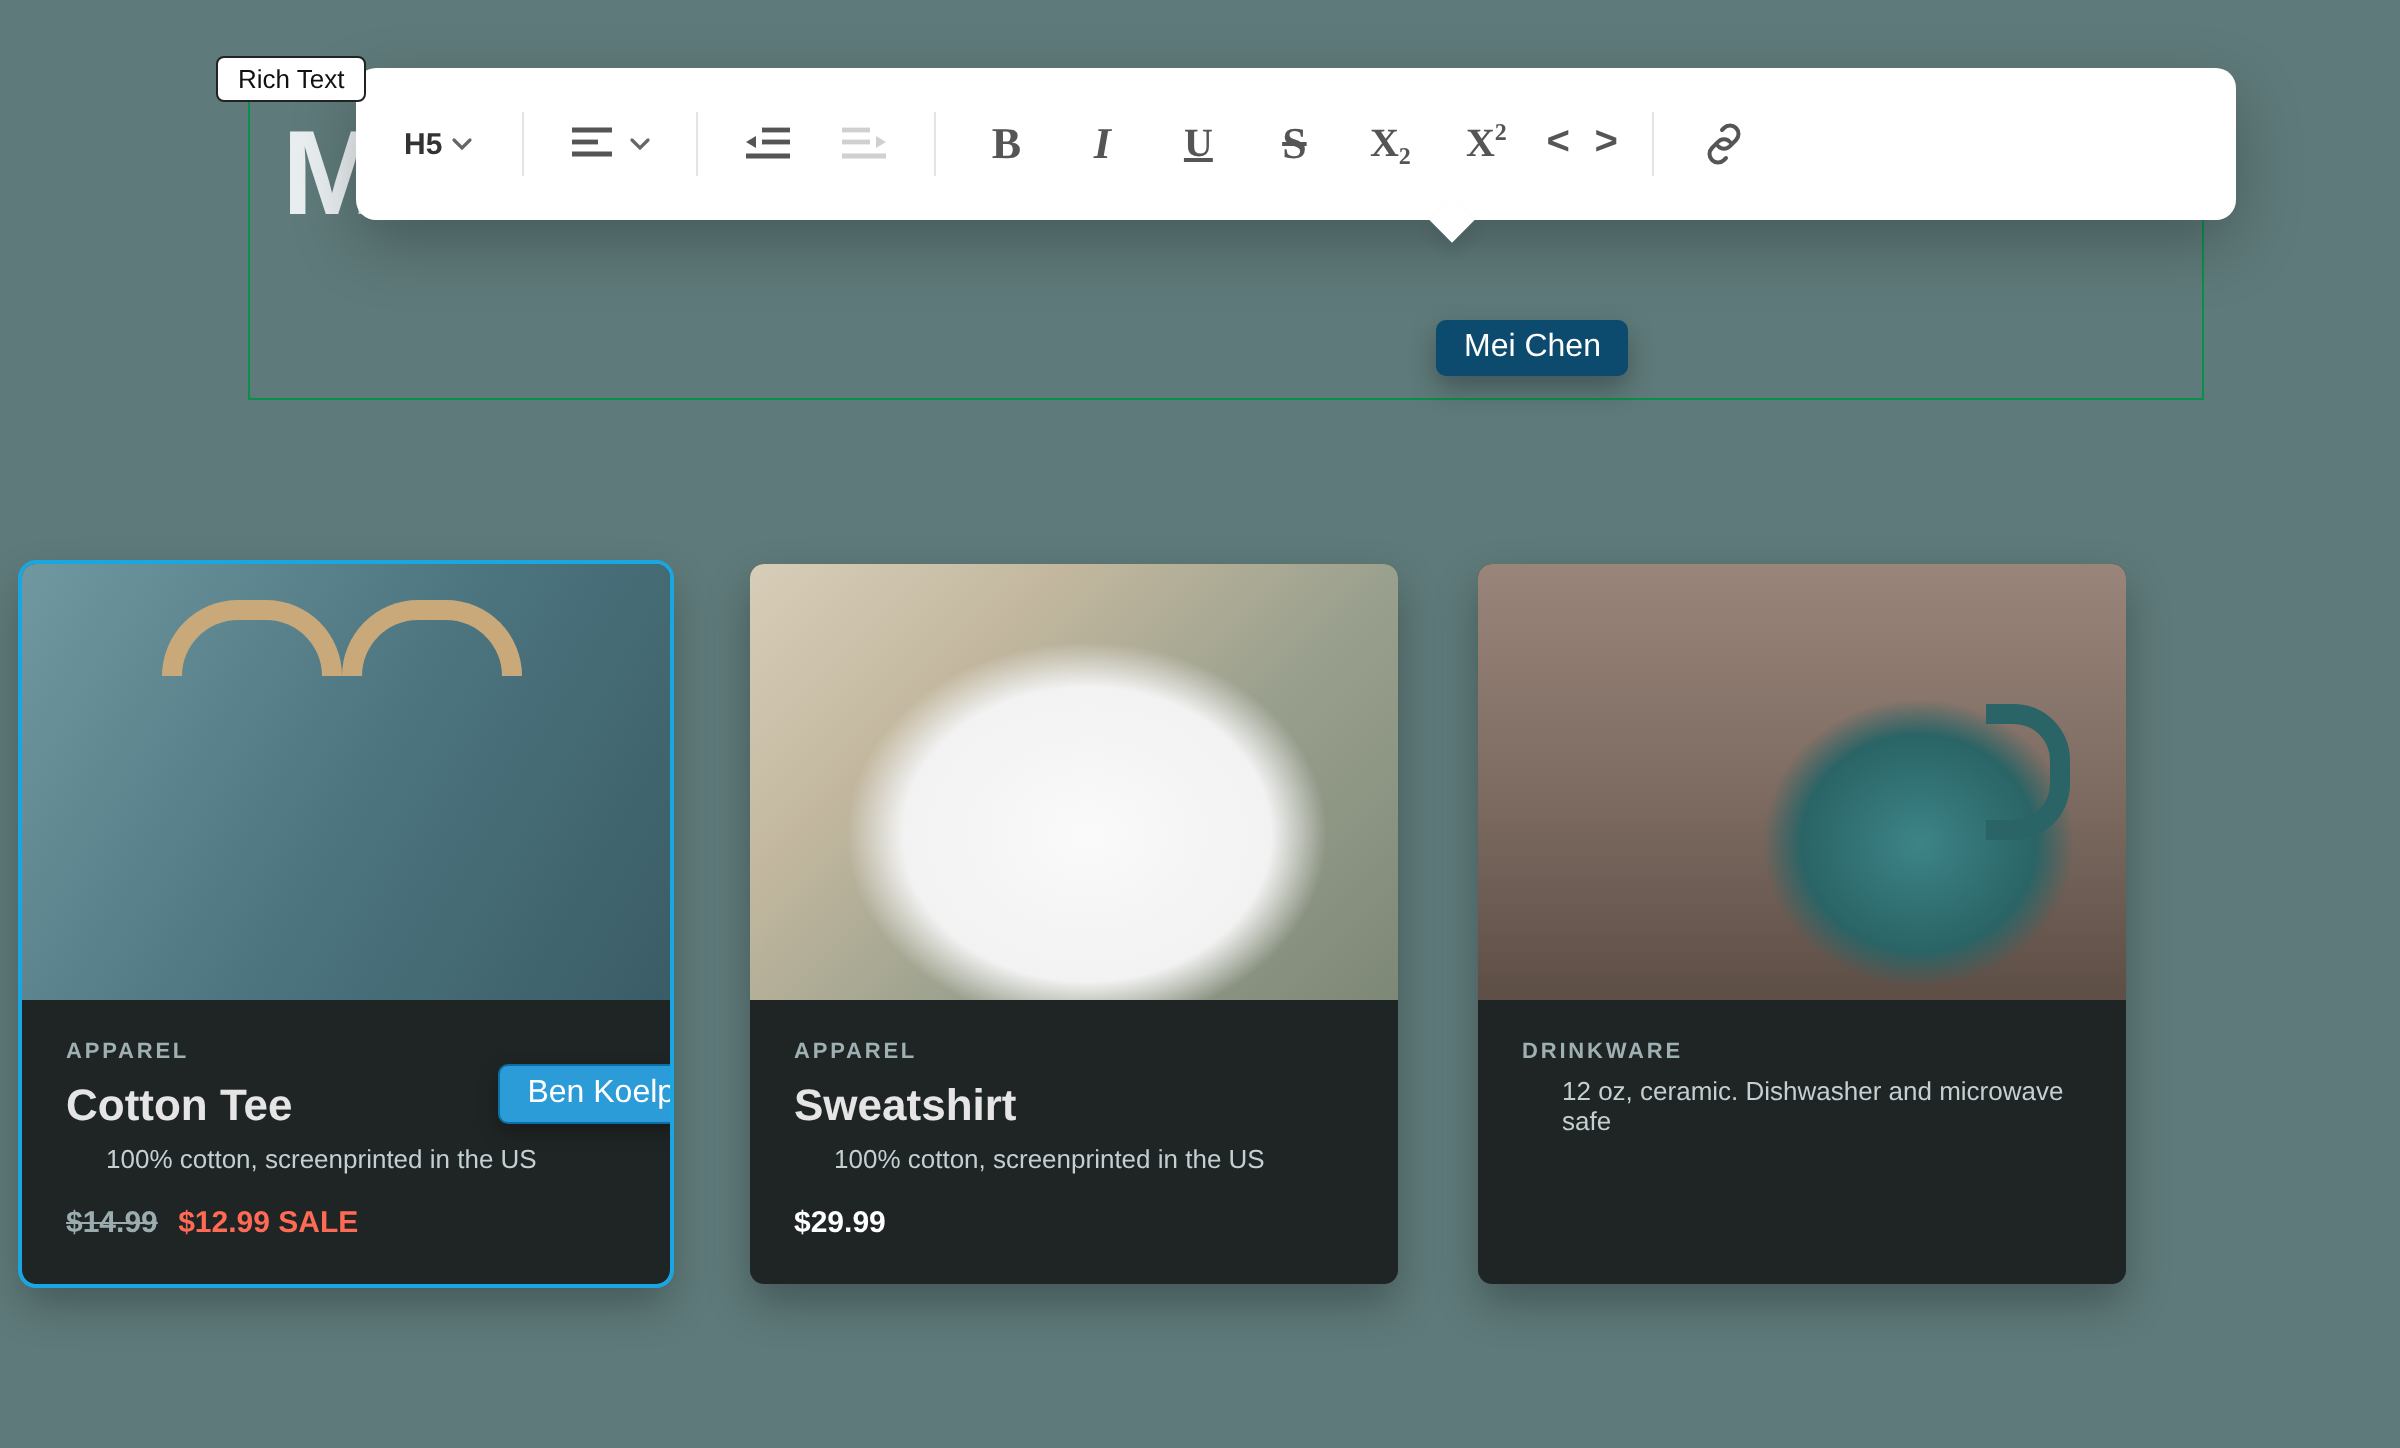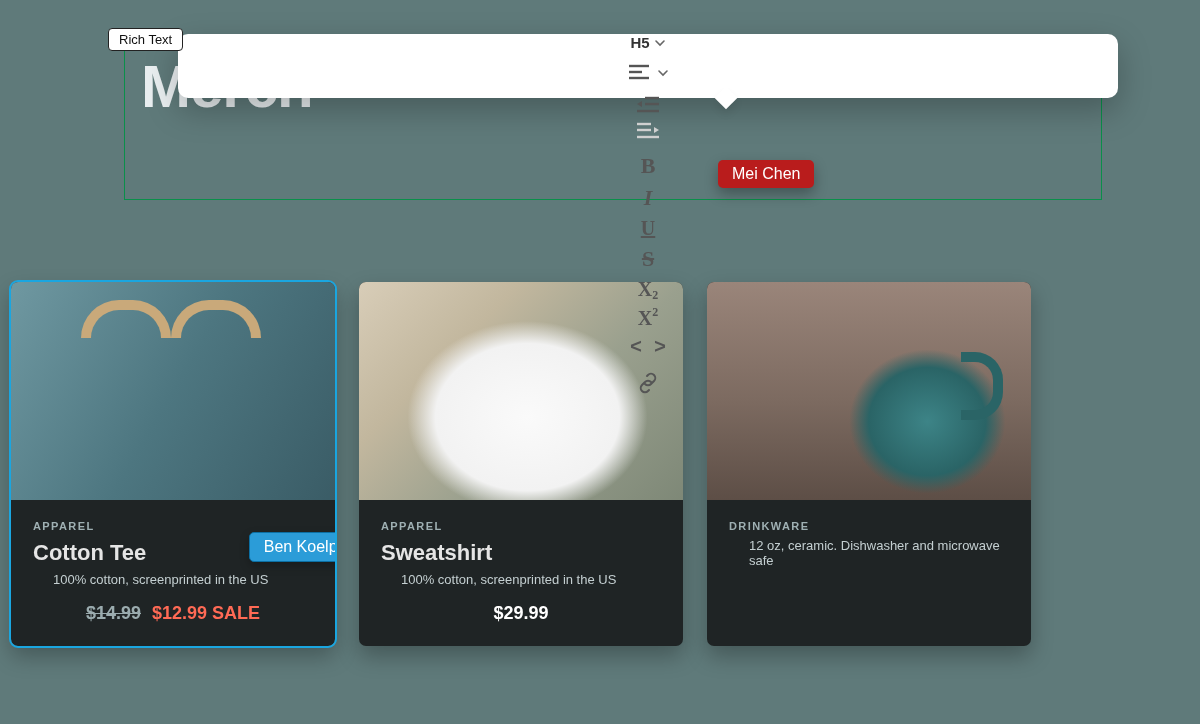--- a/index.html
+++ b/index.html
@@ -27,30 +27,29 @@
     color: #111;
     z-index: 30;
   }
 
   
   .toolbar {
     position: absolute;
     top: 34px;
     left: 178px;
     width: 940px;
-    height: 64px;
+    height: 76px;
     background: #fff;
     border-radius: 10px;
     box-shadow: 0 12px 32px rgba(0,0,0,.25);
     display: flex;
     align-items: center;
     padding: 0 14px;
     gap: 6px;
     z-index: 25;
-    flex-direction: column;
   }
   .toolbar .sep {
     width: 1px;
     height: 32px;
     background: #e4e4e4;
     margin: 0 8px;
   }
   .tbtn {
     display: flex;
     align-items: center;
@@ -111,37 +110,37 @@
     background: #0aa04f;
     color: #fff;
     padding: 0 2px;
   }
 
   
   .collab-mei {
     position: absolute;
     top: 160px;
     left: 718px;
-    background: #b91c1c;
+    background: #0c4a6e;
     color: #fff;
     font-size: 16px;
     font-weight: 500;
     padding: 5px 14px;
     border-radius: 5px;
     box-shadow: 0 6px 14px rgba(0,0,0,.3);
     z-index: 20;
   }
 
   
   .cards {
     position: absolute;
     top: 282px;
     left: 11px;
     display: flex;
-    gap: 24px;
+    gap: 40px;
   }
   .card {
     width: 324px;
     background: #1f2425;
     border-radius: 7px;
     overflow: hidden;
     box-shadow: 0 10px 22px rgba(0,0,0,.28);
     position: relative;
   }
   .card.selected {
@@ -206,23 +205,22 @@
     margin-top: 8px;
   }
   .pdesc {
     color: #c4cfd1;
     font-size: 13px;
     margin-top: 6px;
     margin-left: 20px;
   }
   .price-row {
     margin-top: 16px;
-    font-size: 18px;
+    font-size: 15px;
     font-weight: 700;
-    text-align: center;
   }
   .price-strike {
     color: #9bacaf;
     text-decoration: line-through;
     font-weight: 600;
     margin-right: 6px;
   }
   .price-sale { color: #ff6a55; }
   .price-normal { color: #fff; }
 

